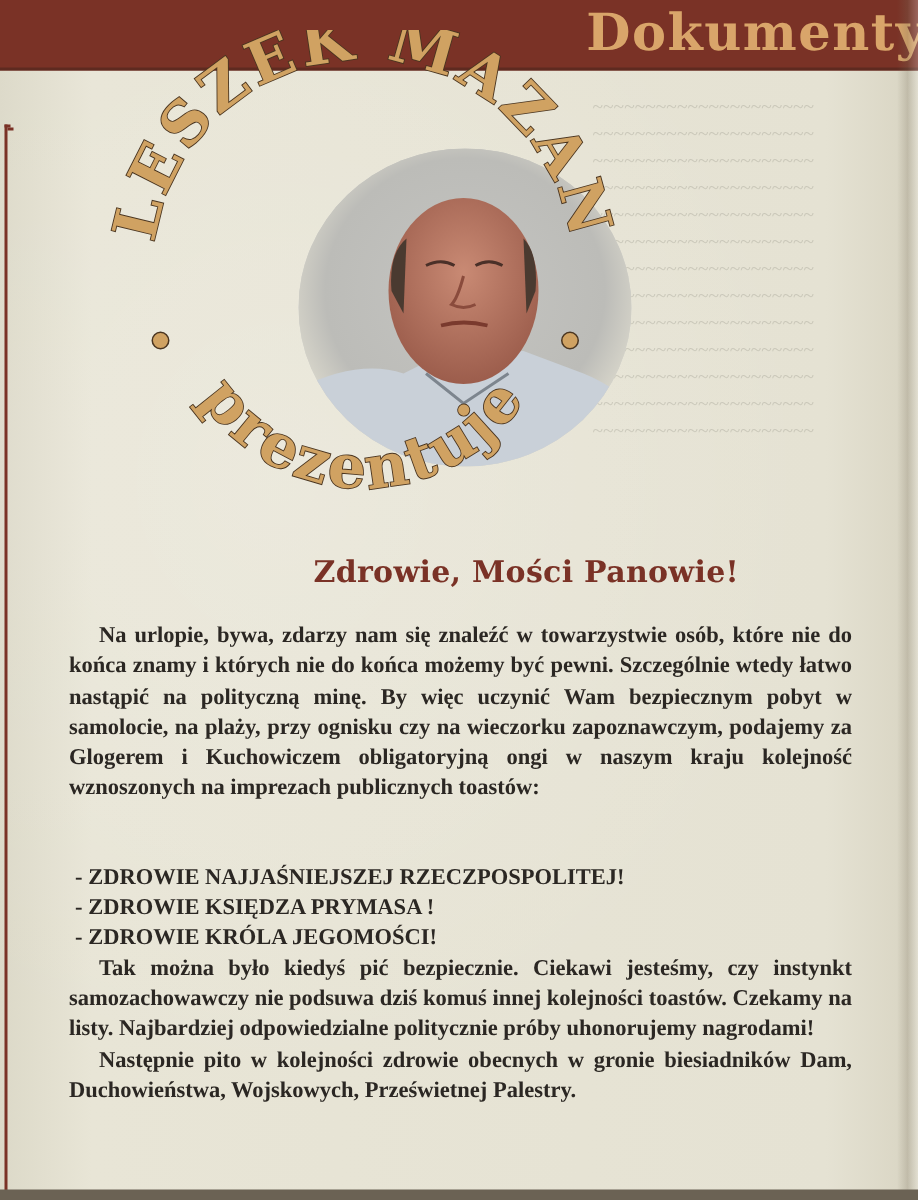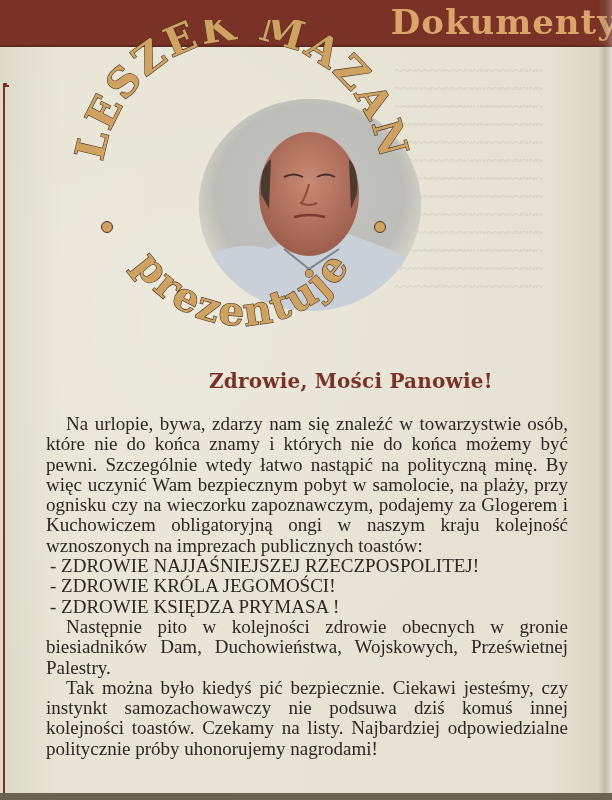--- a/index.html
+++ b/index.html
@@ -71,26 +71,27 @@
     position: absolute; left: 209px; top: 369px;
     font-family: "DejaVu Serif", serif;
     font-weight: bold;
     font-size: 20px;
     color: #7a3226;
     letter-spacing: 0.2px;
     text-align: center;
   }
   .article-body {
     position: absolute; left: 46px; top: 414px; width: 522px;
-    font-size: 19px; line-height: 20.3px;
+    font-size: 15px; line-height: 20.3px;
     text-align: justify;
     color: #2b2723;
+    font-weight: bold;
   }
   .article-body p { text-indent: 20px; }
-  .toast-list { list-style: none; padding-left: 4px; }
+  .toast-list { list-style: none; padding-left: 4px; margin-top: 39px; }
   .toast-list li { line-height: 20.3px; }
   .toast-list li::before { content: "- "; }
   .bottom-rule {
     position: absolute; left: 0; top: 793px; width: 612px; height: 7px;
     background: #6b6254;
   }
 </style>
 </head>
 <body>
 
@@ -157,21 +158,21 @@
     <circle cx="318" cy="207" r="5.5" fill="#d0a262" stroke="#4a3520" stroke-width="1"></circle>
   </svg>
 </div>
 
 <h1 class="article-title">Zdrowie, Mości Panowie!</h1>
 
 <div class="article-body">
   <p>Na urlopie, bywa, zdarzy nam się znaleźć w towarzystwie osób, które nie do końca znamy i których nie do końca możemy być pewni. Szczególnie wtedy łatwo nastąpić na polityczną minę. By więc uczynić Wam bezpiecznym pobyt w samolocie, na plaży, przy ognisku czy na wieczorku zapoznawczym, podajemy za Glogerem i Kuchowiczem obligatoryjną ongi w naszym kraju kolejność wznoszonych na imprezach publicznych toastów:</p>
   <ul class="toast-list">
     <li>ZDROWIE NAJJAŚNIEJSZEJ RZECZPOSPOLITEJ!</li>
+    <li>ZDROWIE KSIĘDZA PRYMASA !</li>
     <li>ZDROWIE KRÓLA JEGOMOŚCI!</li>
-    <li>ZDROWIE KSIĘDZA PRYMASA !</li>
   </ul>
+  <p>Tak można było kiedyś pić bezpiecznie. Ciekawi jesteśmy, czy instynkt samozachowawczy nie podsuwa dziś komuś innej kolejności toastów. Czekamy na listy. Najbardziej odpowiedzialne politycznie próby uhonorujemy nagrodami!</p>
   <p>Następnie pito w kolejności zdrowie obecnych w gronie biesiadników Dam, Duchowieństwa, Wojskowych, Prześwietnej Palestry.</p>
-  <p>Tak można było kiedyś pić bezpiecznie. Ciekawi jesteśmy, czy instynkt samozachowawczy nie podsuwa dziś komuś innej kolejności toastów. Czekamy na listy. Najbardziej odpowiedzialne politycznie próby uhonorujemy nagrodami!</p>
 </div>
 
 <div class="spine-shadow"></div>
 <div class="bottom-rule"></div>
 
 </body></html>

